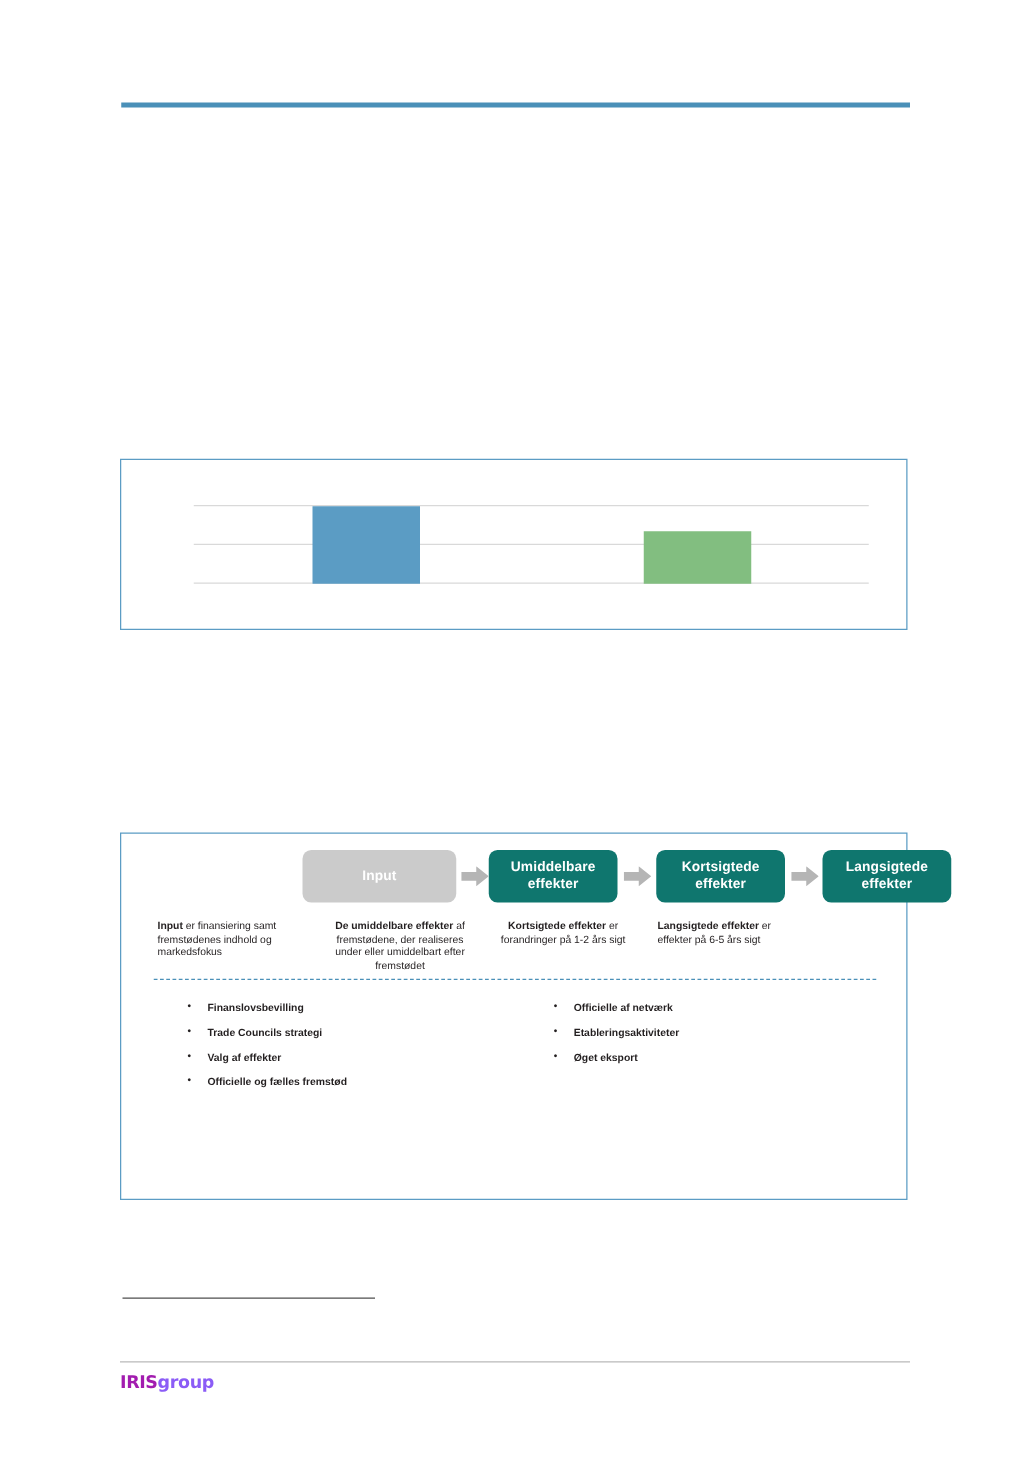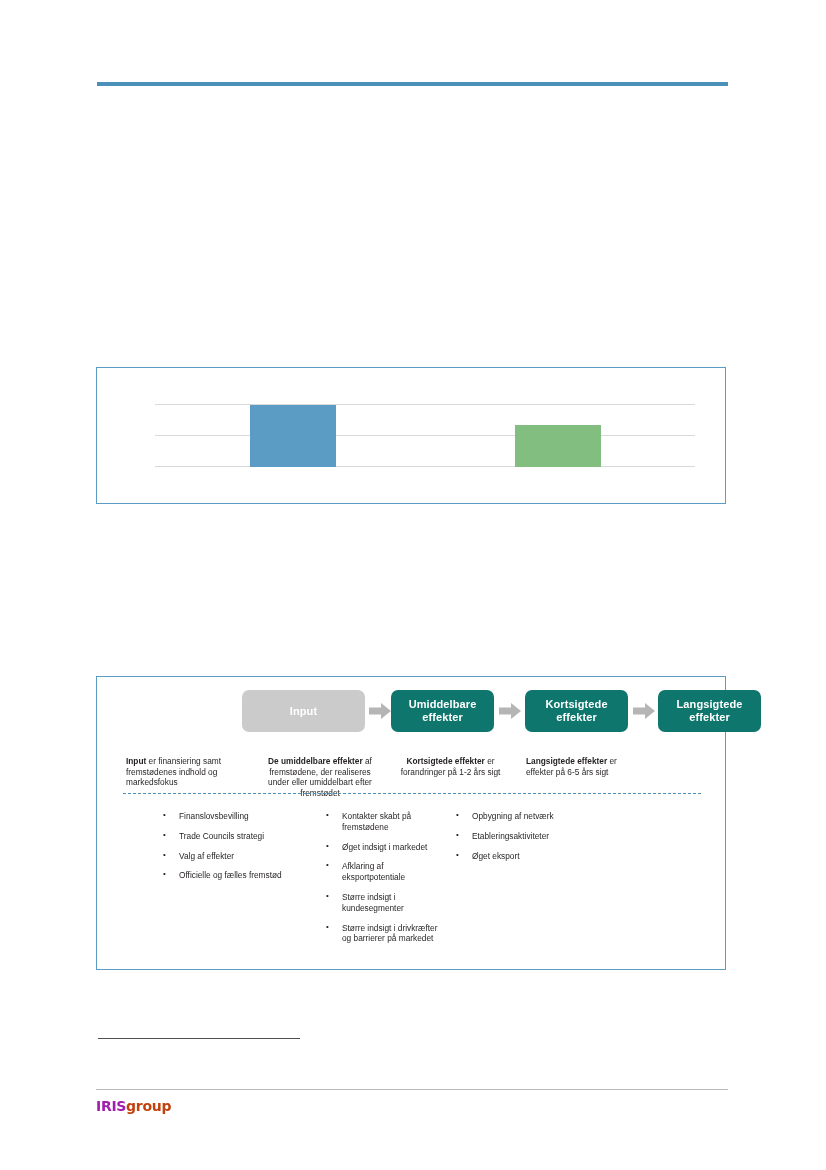--- a/index.html
+++ b/index.html
@@ -69,21 +69,20 @@
   
   .figure-flow {
     position: absolute;
     left: 96px;
     top: 666px;
     width: 630px;
     height: 294px;
     border: 1px solid #5b9cc4;
     background: #ffffff;
     box-sizing: border-box;
-    margin-top: 10px;
   }
 
   .flow-row {
     position: absolute;
     left: 0;
     top: 13px;
     width: 630px;
     height: 46px;
   }
   .flow-box {
@@ -117,44 +116,45 @@
   
   .desc-row {
     position: absolute;
     top: 64px;
     left: 0;
     width: 630px;
     height: 50px;
   }
   .desc-col {
     position: absolute;
-    top: 15px;
+    top: 4px;
     font-size: 8.3px;
     line-height: 10.6px;
     color: #231f20;
   }
   .desc-col b { font-weight: bold; }
 
   
   .flow-divider {
     position: absolute;
     left: 26px;
     top: 116px;
     width: 578px;
     height: 0;
     border-top: 1px dashed #4a90b8;
   }
 
   
   .bullets-row {
     position: absolute;
     top: 134px;
-    left: 17px;
+    left: 4px;
     width: 630px;
     height: 150px;
+    font-weight: bold;
   }
   .bullet-col {
     position: absolute;
     top: 0;
   }
   .bullet-item {
     position: relative;
     padding-left: 20px;
     margin-bottom: 9px;
     font-size: 8.3px;
@@ -193,21 +193,21 @@
     position: absolute;
     left: 96px;
     top: 1098px;
     font-size: 14px;
     font-weight: bold;
     letter-spacing: -0.3px;
     line-height: 16px;
     font-family: "DejaVu Sans", sans-serif;
   }
   .logo-iris { color: #a21caf; }
-  .logo-group { color: #c2410c; }
+  .logo-group { color: #8b5cf6; }
 </style>
 </head>
 <body>
 
 <div class="page">
 
   <div class="header-rule"></div>
 
   <div class="figure-chart">
     <div class="chart-plot" id="chart-plot">
@@ -260,29 +260,22 @@
 
     <div class="flow-divider"></div>
 
     <div class="bullets-row" id="bullets-row">
         <div class="bullet-col" style="left: 45px; width: 145px;">
           <div class="bullet-item">Finanslovsbevilling</div>
           <div class="bullet-item">Trade Councils strategi</div>
           <div class="bullet-item">Valg af effekter</div>
           <div class="bullet-item">Officielle og fælles fremstød</div>
         </div>
-        <div class="bullet-col" style="left: 208px; width: 122px;">
-          <div class="bullet-item">Kontakter skabt på fremstødene</div>
-          <div class="bullet-item">Øget indsigt i markedet</div>
-          <div class="bullet-item">Afklaring af eksportpotentiale</div>
-          <div class="bullet-item">Større indsigt i kundesegmenter</div>
-          <div class="bullet-item">Større indsigt i drivkræfter og barrierer på markedet</div>
-        </div>
         <div class="bullet-col" style="left: 338px; width: 118px;">
-          <div class="bullet-item">Opbygning af netværk</div>
+          <div class="bullet-item">Officielle af netværk</div>
           <div class="bullet-item">Etableringsaktiviteter</div>
           <div class="bullet-item">Øget eksport</div>
         </div>
       </div>
 
   </div>
 
   <div class="footnote-rule"></div>
 
   <div class="footer-rule"></div>

